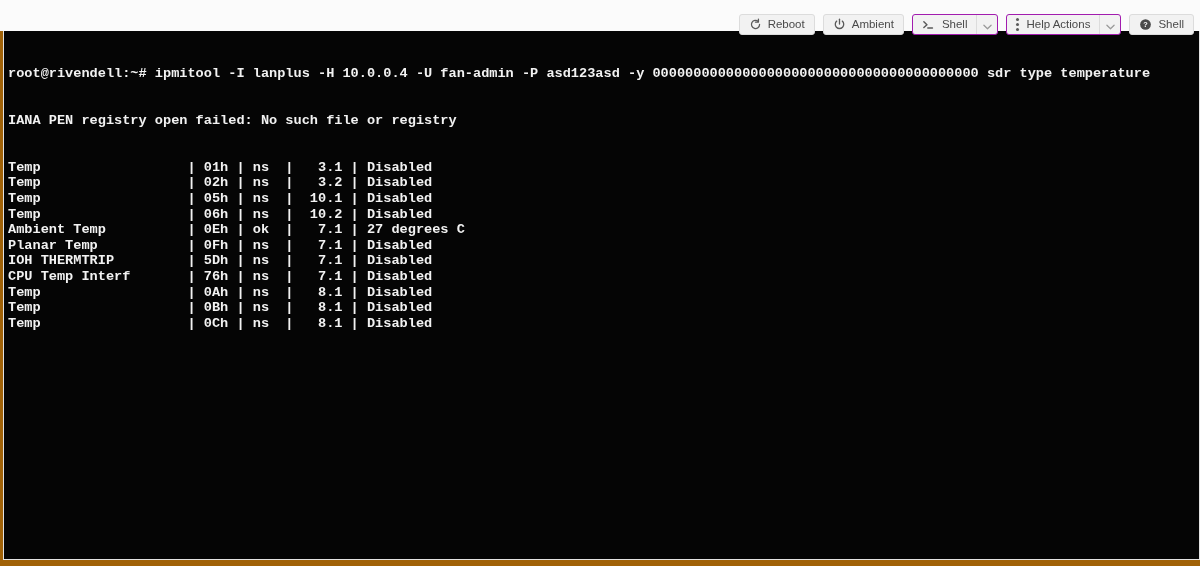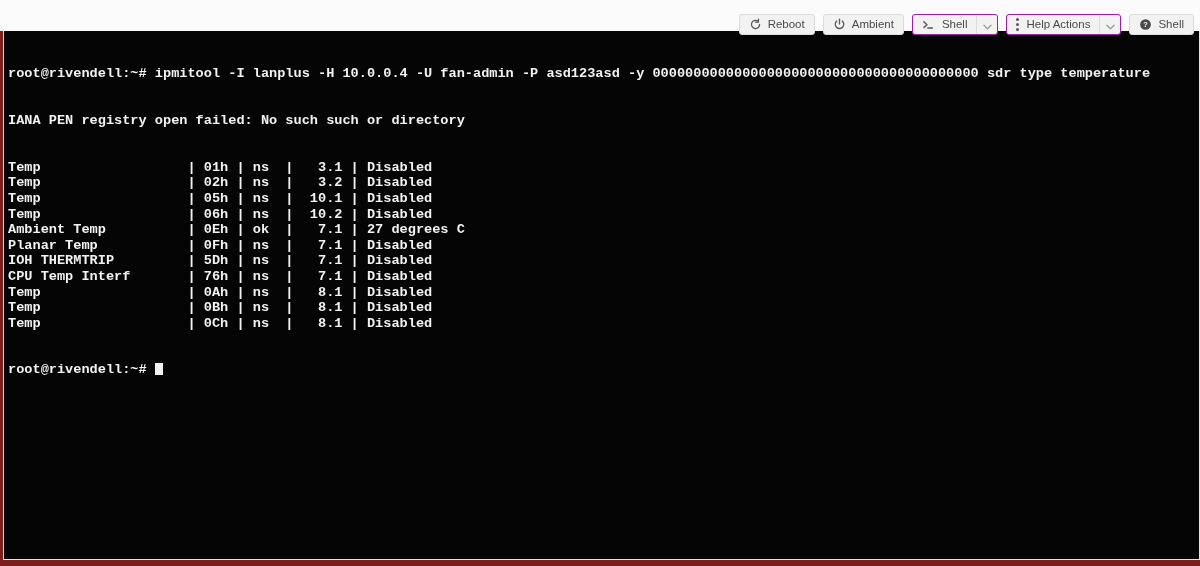--- a/index.html
+++ b/index.html
@@ -92,21 +92,21 @@
     width: 3px;
     height: 3px;
     border-radius: 50%;
     background: #5a5a5a;
     display: block;
   }
 
   
   .term-wrap {
     height: 535px;
-    background: #7f1d1d;
+    background: #a16207;
     box-sizing: border-box;
     padding: 0 0 6px 3px;
   }
   .terminal {
     height: 529px;
     background: #050505;
     border: 1px solid #e3e3e3;
     border-top: none;
     box-sizing: border-box;
     padding: 4px 0 0 4px;
@@ -202,17 +202,16 @@
       </svg>
     </span>
     <span class="lbl">Shell</span>
   </div>
 
 </div>
 
 <div class="term-wrap">
   <div class="terminal">
     <div class="tline">root@rivendell:~# ipmitool -I lanplus -H 10.0.0.4 -U fan-admin -P asd123asd -y 0000000000000000000000000000000000000000 sdr type temperature</div>
-    <div class="tline">IANA PEN registry open failed: No such such or directory</div>
+    <div class="tline">IANA PEN registry open failed: No such file or registry</div>
     <div id="sensor-table"><div class="tline">Temp                  | 01h | ns  |   3.1 | Disabled</div><div class="tline">Temp                  | 02h | ns  |   3.2 | Disabled</div><div class="tline">Temp                  | 05h | ns  |  10.1 | Disabled</div><div class="tline">Temp                  | 06h | ns  |  10.2 | Disabled</div><div class="tline">Ambient Temp          | 0Eh | ok  |   7.1 | 27 degrees C</div><div class="tline">Planar Temp           | 0Fh | ns  |   7.1 | Disabled</div><div class="tline">IOH THERMTRIP         | 5Dh | ns  |   7.1 | Disabled</div><div class="tline">CPU Temp Interf       | 76h | ns  |   7.1 | Disabled</div><div class="tline">Temp                  | 0Ah | ns  |   8.1 | Disabled</div><div class="tline">Temp                  | 0Bh | ns  |   8.1 | Disabled</div><div class="tline">Temp                  | 0Ch | ns  |   8.1 | Disabled</div></div>
-    <div class="tline"><span>root@rivendell:~# </span><span class="cursor"></span></div>
   </div>
 </div>
 
 </body></html>

